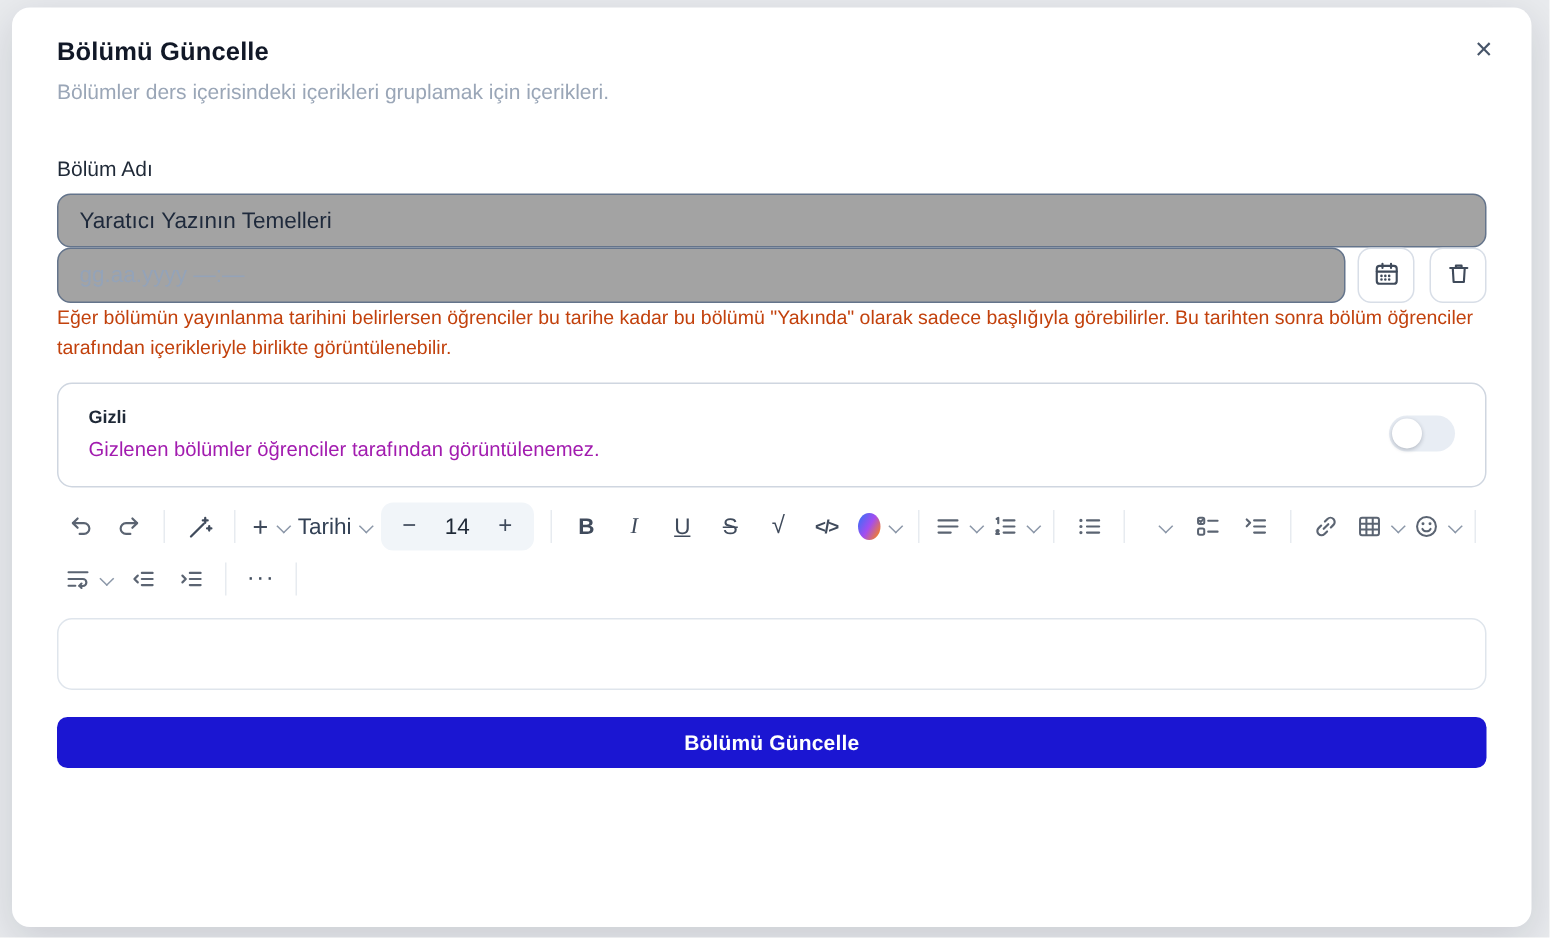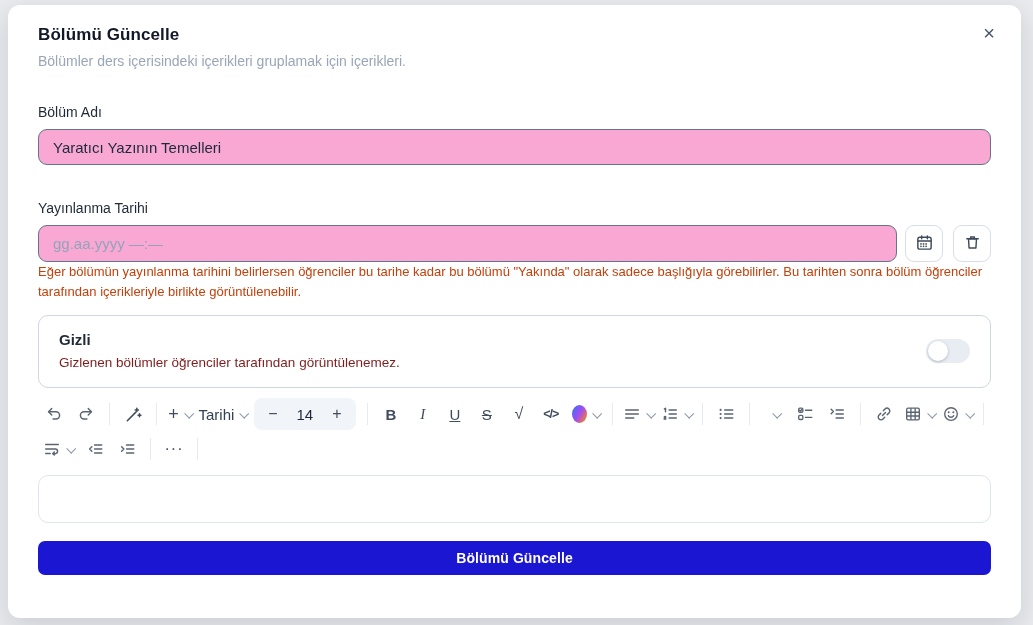--- a/index.html
+++ b/index.html
@@ -18,40 +18,40 @@
   .close-btn {
     position: absolute; top: 16px; right: 22px;
     font-size: 20px; line-height: 20px; color: #475569;
     background: none; border: none; cursor: pointer; padding: 2px 4px;
   }
   .title { font-size: 17px; font-weight: 700; color: #111827; letter-spacing: .1px; }
   .subtitle { margin-top: 8px; font-size: 14px; color: #9aa6b7; }
   .field-label { margin-top: 35px; margin-bottom: 9px; font-size: 14px; font-weight: 500; color: #1f2937; }
   .text-input {
     width: 100%; height: 36px; border: 1px solid #64748b; border-radius: 9px;
-    padding: 0 14px; font-size: 15px; color: #1e293b; background: #f9a8d4;
+    padding: 0 14px; font-size: 15px; color: #1e293b; background: #a3a3a3;
     font-family: inherit; outline: none;
   }
   .text-input::placeholder { color: #94a3b8; }
   .date-row { display: flex; align-items: center; }
   .date-input { flex: 1; height: 37px; }
   .icon-btn {
     width: 38px; height: 37px; margin-left: 8px; flex: none;
     border: 1px solid #d8dee7; border-radius: 9px; background: #fff;
     display: inline-flex; align-items: center; justify-content: center; cursor: pointer;
   }
   .icon-btn:last-child { margin-left: 10px; }
   .help-text { font-size: 13px; line-height: 1.55; color: #c2410c; max-width: 975px; }
   .hidden-card {
     margin-top: 13px; border: 1px solid #cfd6e0; border-radius: 10px;
     padding: 15px 20px 17px 20px; display: flex; align-items: center;
   }
   .hidden-card-text { flex: 1; }
-  .hidden-title { font-size: 15px; font-weight: 700; color: #1f2937; }
-  .hidden-desc { margin-top: 7px; font-size: 13.5px; color: #7f1d1d; }
+  .hidden-title { font-size: 12px; font-weight: 700; color: #1f2937; }
+  .hidden-desc { margin-top: 7px; font-size: 13.5px; color: #a21caf; }
   .toggle {
     position: relative; width: 44px; height: 24px; border-radius: 12px;
     background: #e8edf4; flex: none; cursor: pointer; border: none;
   }
   .toggle .knob {
     position: absolute; left: 2px; top: 2px; width: 20px; height: 20px;
     border-radius: 50%; background: #ffffff; box-shadow: 0 1px 3px rgba(15,23,42,.25);
   }
   .toolbar { margin-top: 9px; }
   .tb-row { display: flex; align-items: center; height: 34px; }
@@ -102,21 +102,20 @@
 <div class="modal">
 
   <button class="close-btn">×</button>
 
   <div class="title">Bölümü Güncelle</div>
   <div class="subtitle">Bölümler ders içerisindeki içerikleri gruplamak için içerikleri.</div>
 
   <div class="field-label">Bölüm Adı</div>
   <input class="text-input" type="text" value="Yaratıcı Yazının Temelleri" style="">
 
-  <div class="field-label">Yayınlanma Tarihi</div>
   <div class="date-row">
     <input class="text-input date-input" type="text" placeholder="gg.aa.yyyy —:—" style="">
     <button class="icon-btn">
       <span>
         <svg width="19" height="19" viewBox="0 0 20 20" fill="none" stroke="#3f4a5a" stroke-width="1.5" stroke-linecap="round" stroke-linejoin="round">
           <rect x="3" y="4.5" width="14" height="12.5" rx="2"></rect>
           <path d="M3 8.5h14M7 3v3M13 3v3"></path>
           <path d="M6.3 11.5h.01M9 11.5h.01M11.7 11.5h.01M6.3 14h.01M9 14h.01M11.7 14h.01" stroke-width="1.8"></path>
         </svg>
       </span>

